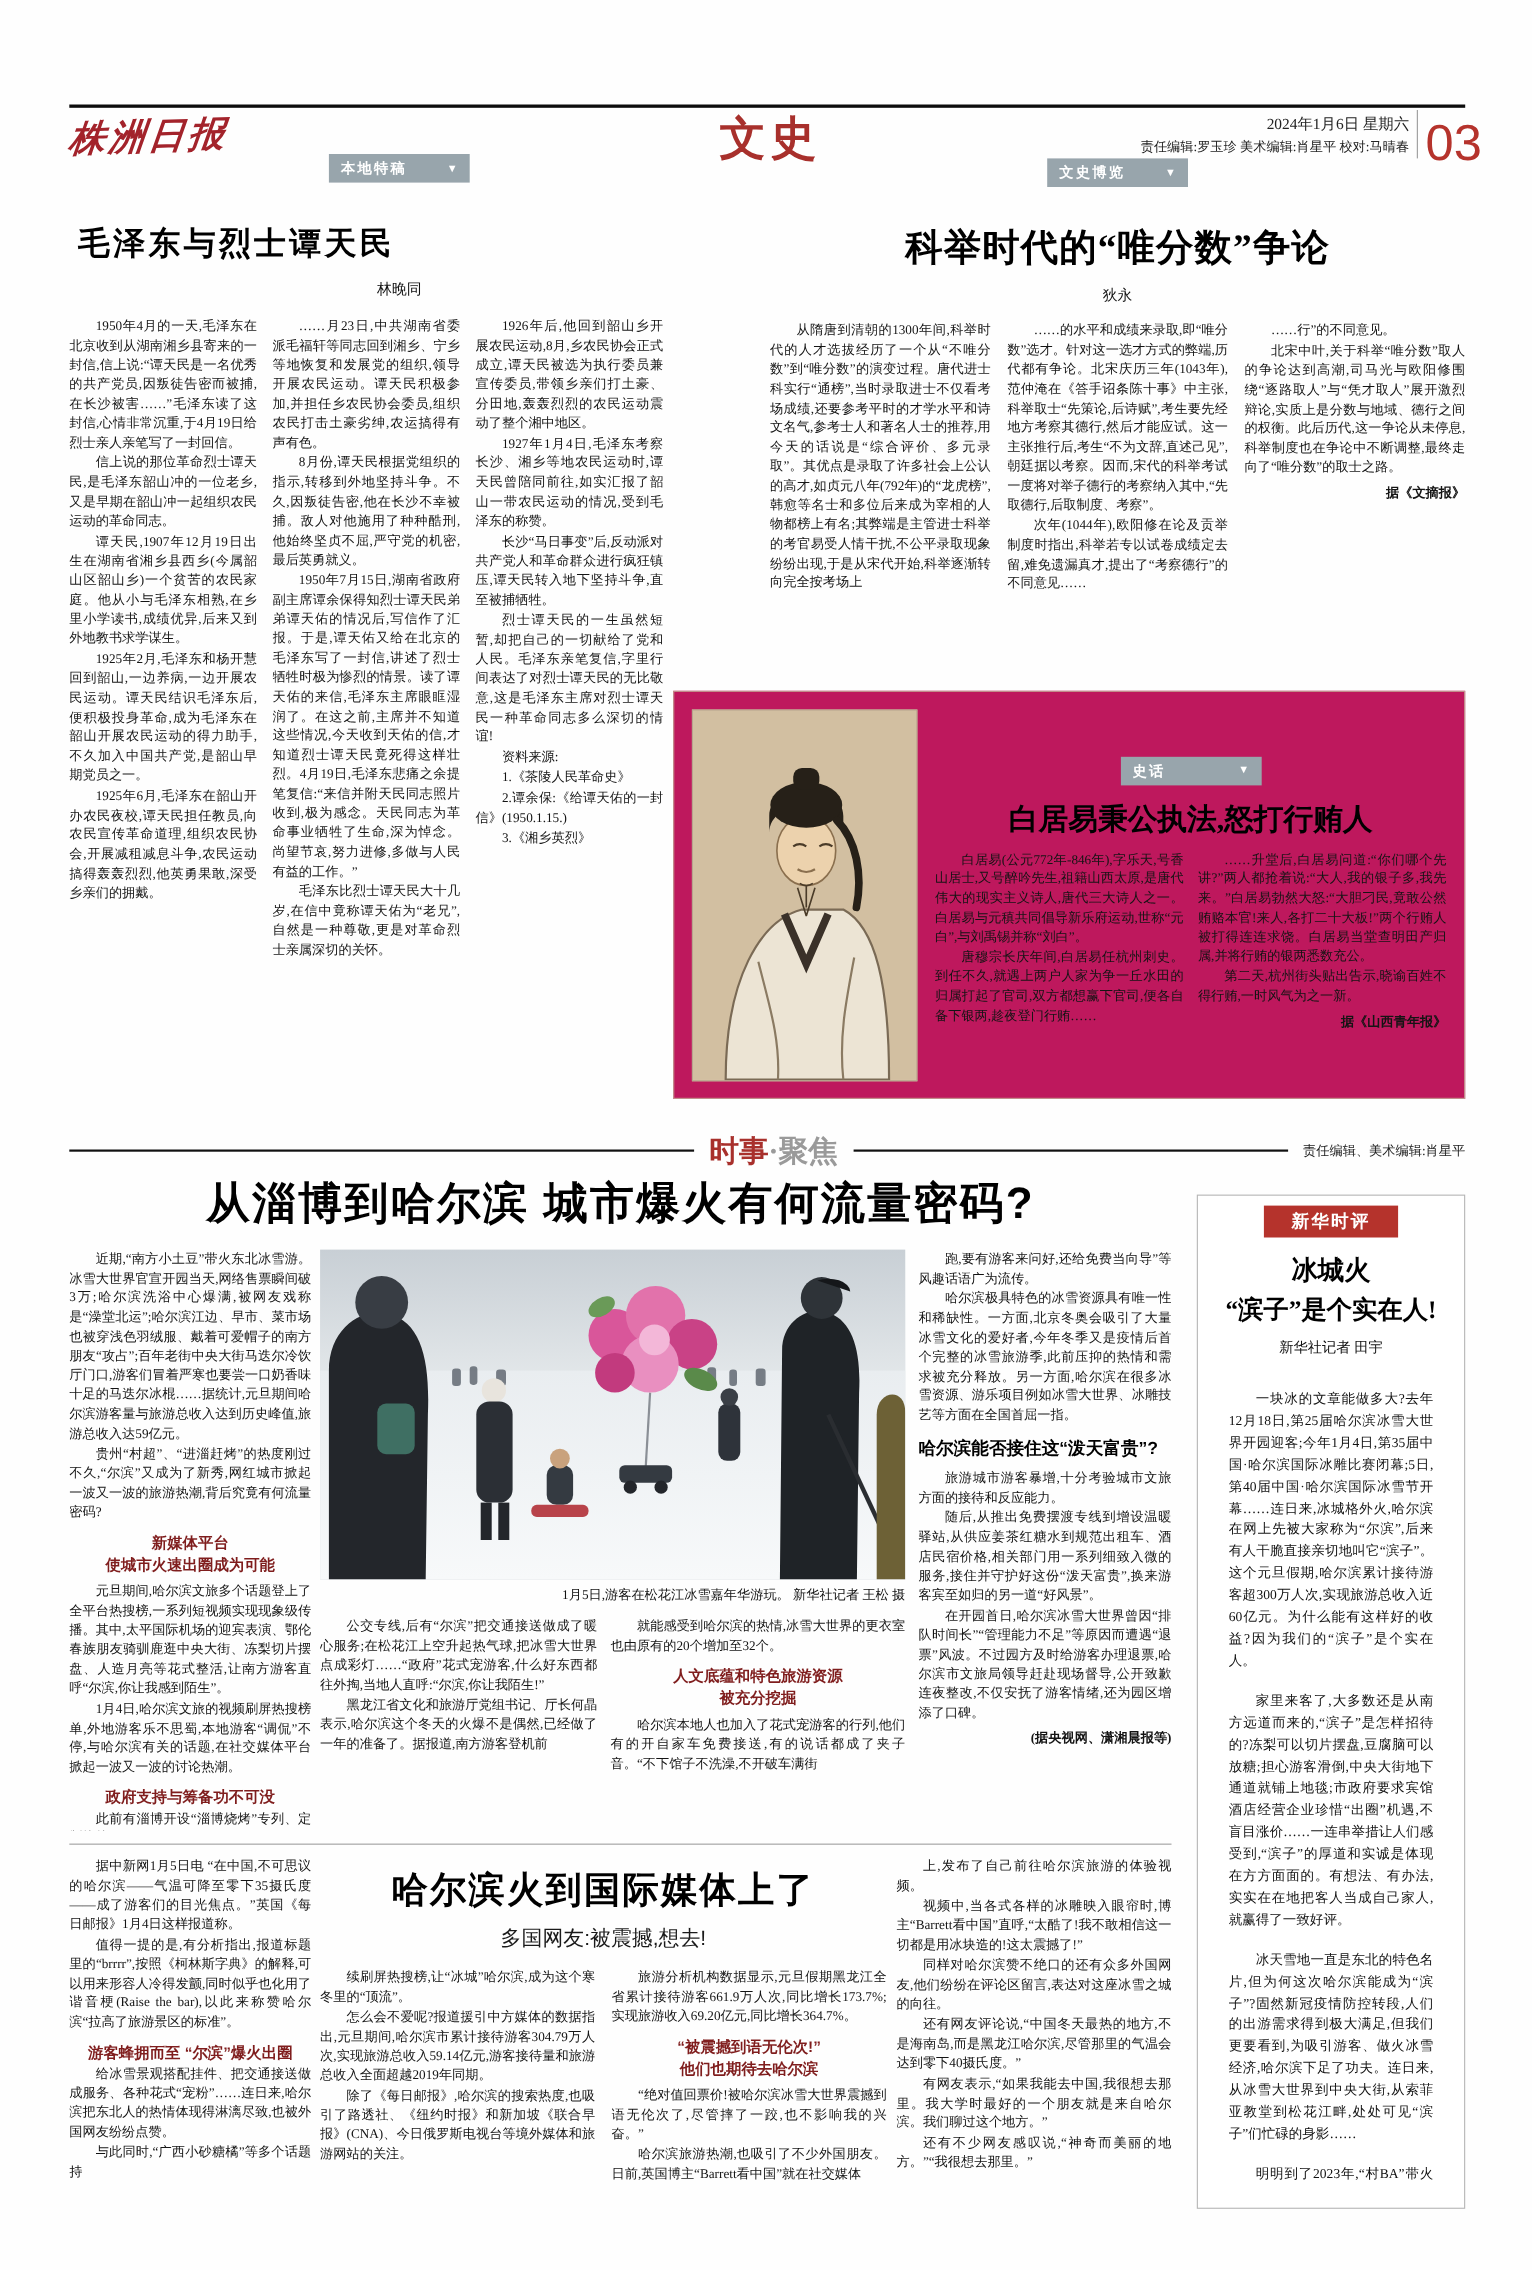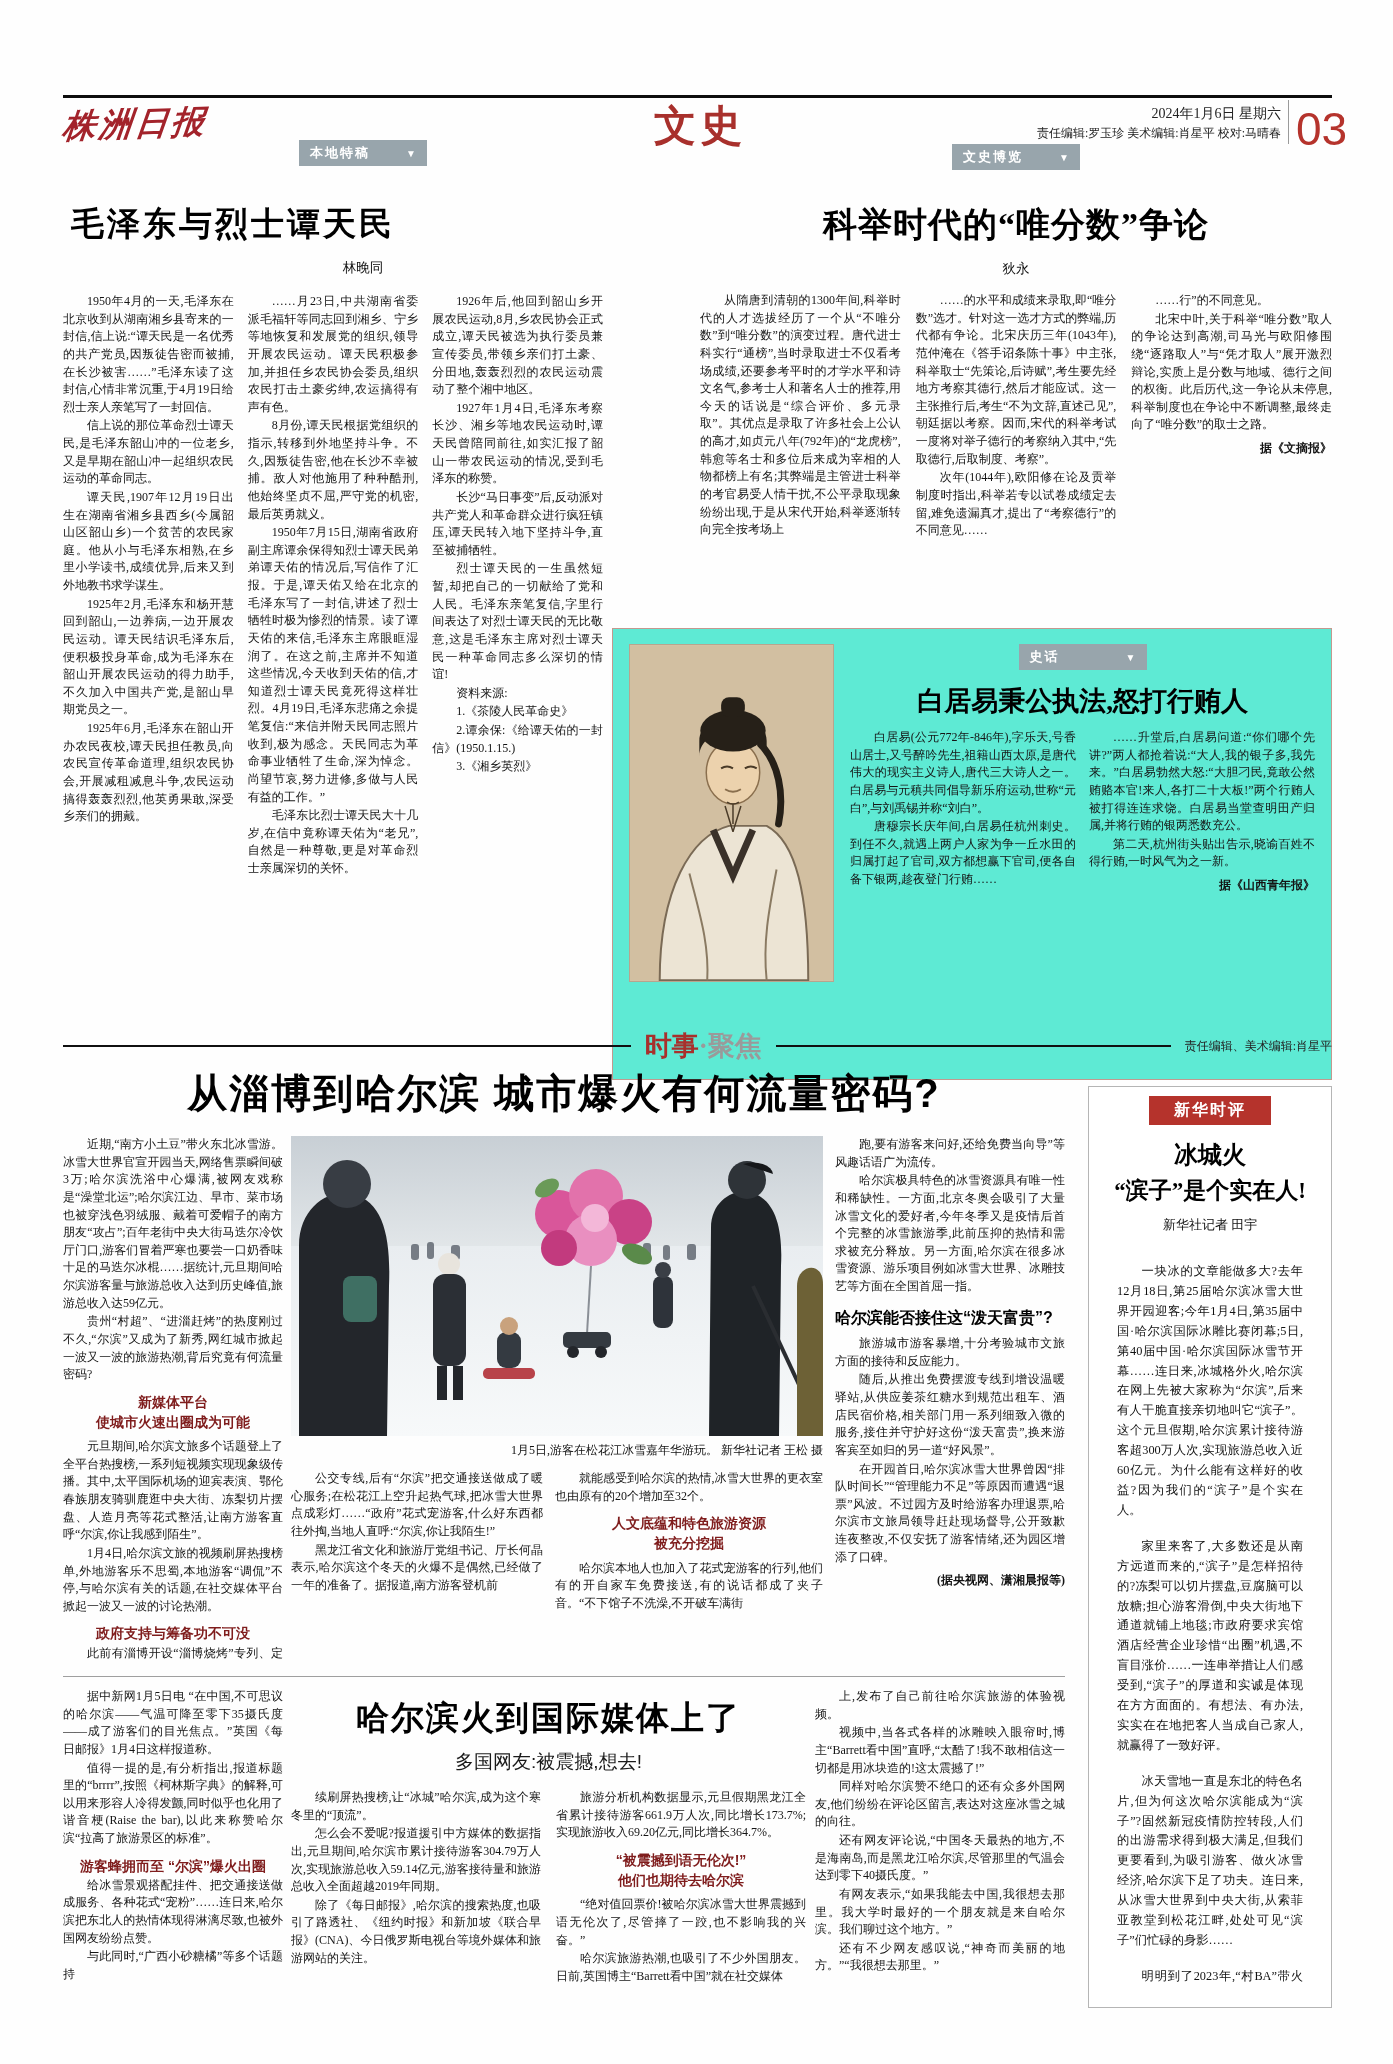--- a/index.html
+++ b/index.html
@@ -48,38 +48,38 @@
   .col p.subhead-lg {
     text-indent:0; font-family:"Liberation Sans", sans-serif; font-weight:bold;
     font-size:16px; line-height:1.35; margin:11px 0 7px; color:#000;
   }
   .col p.attrib { text-align:right; font-weight:bold; text-indent:0; margin-top:6px; }
 
   
   .art-mao { position:absolute; left:63px; top:140px; width:600px; }
   .art-mao .headline {
     margin:36px 0 0 8px; font-family:"Liberation Sans", sans-serif; font-weight:900;
-    font-size:33px; letter-spacing:3px; color:#000;
+    font-size:29px; letter-spacing:3px; color:#000;
   }
   .art-mao .byline { text-align:center; font-size:13.5px; margin:12px 0 16px; }
   .art-mao .cols { width:540px; height:692px; gap:14px; }
 
   
   .art-keju { position:absolute; left:700px; top:144px; width:632px; }
   .art-keju .headline {
     margin:32px 0 0; text-align:center; font-family:"Liberation Serif", serif;
     font-weight:bold; font-size:34px; letter-spacing:1px; color:#000;
   }
   .art-keju .byline { text-align:center; font-size:13.5px; margin:12px 0 14px; }
   .art-keju .cols { height:320px; gap:15px; }
 
   
   .shihua {
-    position:absolute; left:612px; top:628px; width:720px; height:452px;
-    background:#5eead4; border:1px solid #c3998f; padding:15px 16px; display:flex; gap:16px;
+    position:absolute; left:612px; top:628px; width:720px; height:371px;
+    background:#be185d; border:1px solid #c3998f; padding:15px 16px; display:flex; gap:16px;align-items:center;
   }
   .shihua .portrait { width:205px; height:338px; flex:none; border:1px solid #b7a58e; background:#d6c3a6; }
   .shihua .right { flex:1; display:flex; flex-direction:column; }
   .shihua .headline {
     text-align:center; font-family:"Liberation Serif", serif; font-weight:bold;
     font-size:27px; margin:13px 0 10px; color:#000;
   }
   .shihua .cols { flex:1; gap:13px; }
 
   

